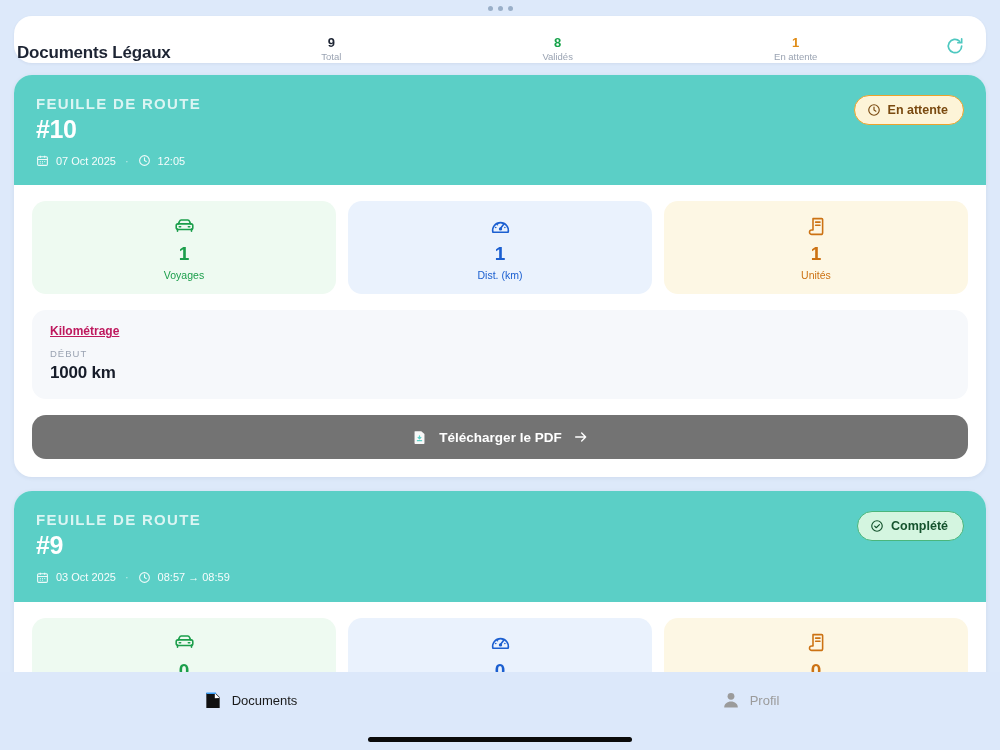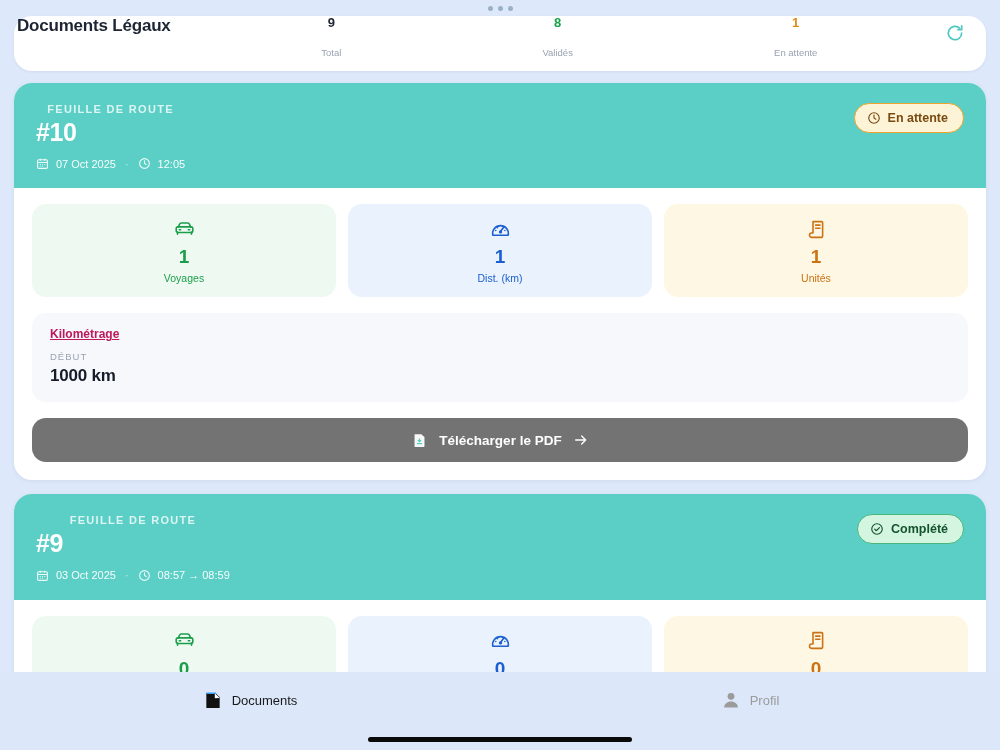--- a/index.html
+++ b/index.html
@@ -45,43 +45,43 @@
     position: absolute;
     top: 16px; left: 0;
     width: 1000px;
   }
 
   
   .header {
     margin: 0 14px 12px 14px;
     background: #ffffff;
     border-radius: 18px;
-    height: 55px;
-    display: flex;
-    align-items: flex-start;
+    height: 47px;
+    display: flex;
+    align-items: flex-end;
     padding: 0 14px 0 3px;
     box-shadow: 0 1px 3px rgba(40,60,90,.07);
   }
   .header-title {
     font-size: 17px;
     font-weight: bold;
     color: #1d2433;
     letter-spacing: -.2px;
     white-space: nowrap;
   }
   .header-stats {
     flex: 1;
     display: flex;
     align-items: center;
     justify-content: space-around;
     padding: 0 20px 0 50px;
   }
   .hstat { text-align: center; line-height: 1.15; }
   .hstat .val { font-size: 13px; font-weight: bold; }
-  .hstat .lbl { font-size: 9.5px; color: #9aa3b2; margin-top: 17px; }
+  .hstat .lbl { font-size: 9.5px; color: #9aa3b2; margin-top: 1px; }
   .hstat.total .val   { color: #1d2433; }
   .hstat.valid .val   { color: #16a34a; }
   .hstat.pending .val { color: #e08c16; }
 
   .refresh-btn {
     width: 34px; height: 34px;
     display: flex; align-items: center; justify-content: center;
     flex: 0 0 auto;
     cursor: pointer;
   }
@@ -97,26 +97,25 @@
 
   .card-head {
     background: #5bcfc6;
     padding: 20px 22px 18px 22px;
     display: flex;
     align-items: flex-start;
     justify-content: space-between;
   }
   .card-head-left { display: flex; flex-direction: column; }
   .kicker {
-    font-size: 11px;
+    font-size: 15px;
     letter-spacing: 1.3px;
     color: rgba(255,255,255,.78);
     font-weight: bold;
     margin-bottom: 4px;
-    text-align: center;
   }
   .doc-number {
     font-size: 25px;
     font-weight: bold;
     color: #ffffff;
     letter-spacing: -.4px;
     line-height: 1.05;
     margin-bottom: 12px;
   }
   .meta-row {

